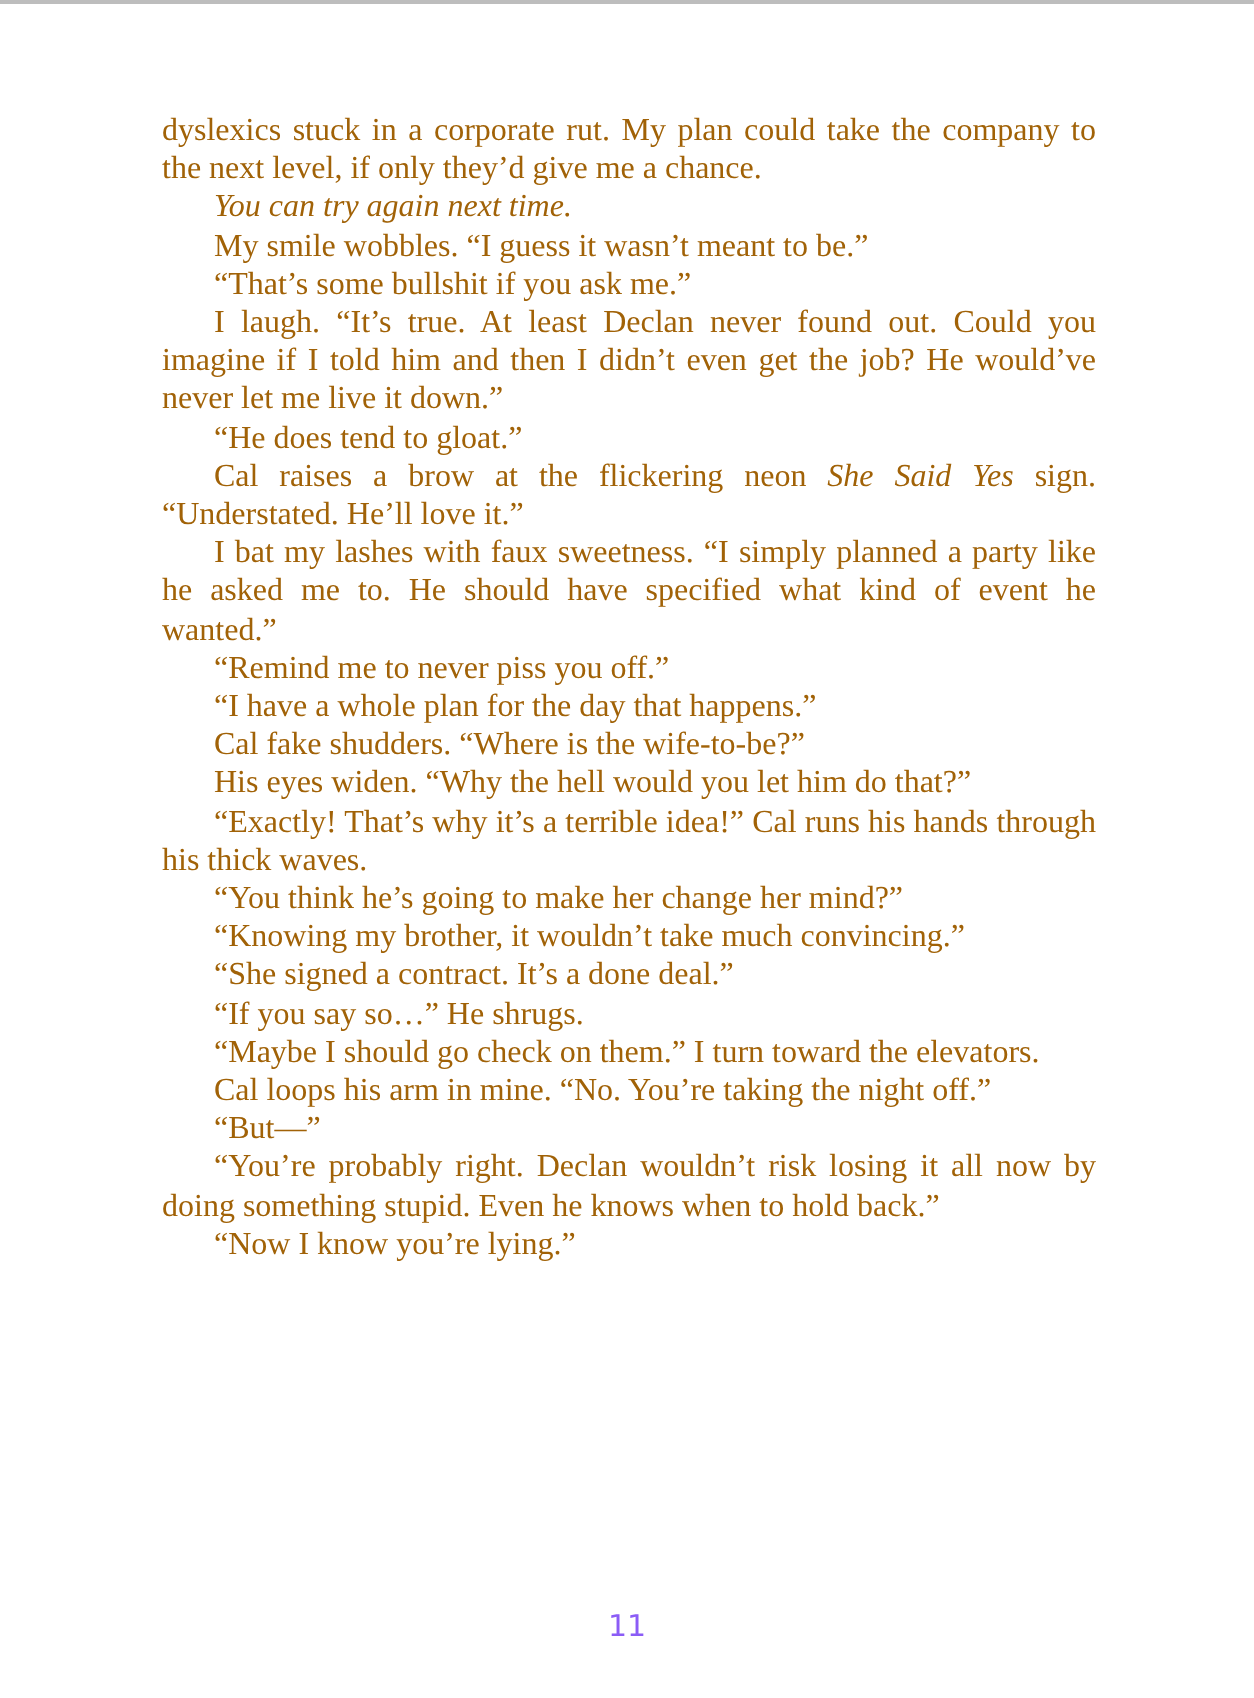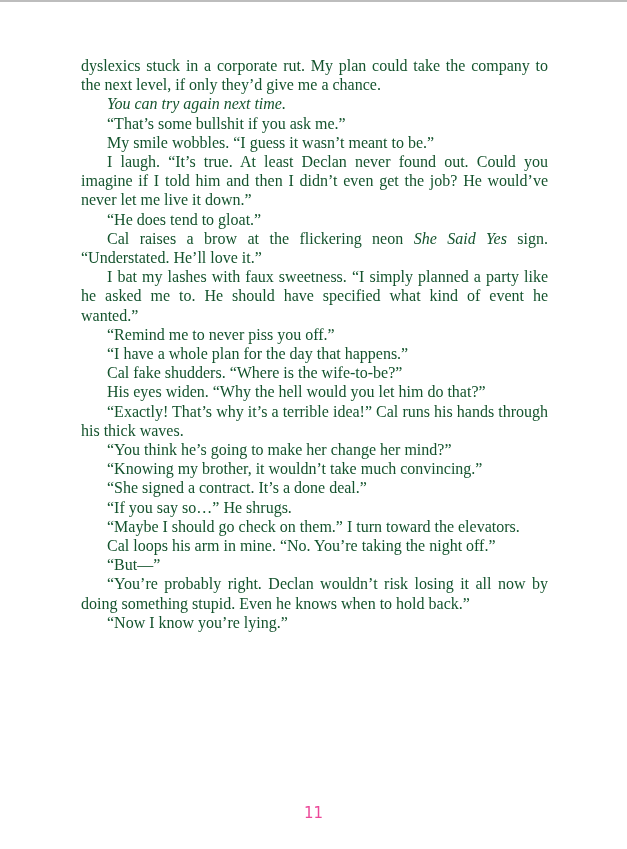--- a/index.html
+++ b/index.html
@@ -22,53 +22,53 @@
       background: #bdbdbd;
     }
     .page-body {
       position: absolute;
       left: 81px;
       top: 56px;
       width: 467px;
       font-family: "Liberation Serif", serif;
       font-size: 16px;
       line-height: 19.2px;
-      color: #14532d;
+      color: #a16207;
     }
     .para {
       margin: 0;
       text-align: justify;
       text-indent: 26px;
     }
     .para.no-indent {
       text-indent: 0;
     }
     .para em {
     }
     .page-number {
       position: absolute;
       left: 0;
       top: 804px;
       width: 627px;
       text-align: center;
       font-family: "DejaVu Sans", sans-serif;
       font-size: 15px;
-      color: #ec4899;
+      color: #8b5cf6;
     }
   </style>
 </head>
 <body>
 
 <div class="top-rule"></div>
 
 <div class="page-body">
   <p class="para no-indent">dyslexics stuck in a corporate rut. My plan could take the company to the next level, if only they’d give me a chance.</p>
   <p class="para"><em>You can try again next time.</em></p>
+  <p class="para">My smile wobbles. “I guess it wasn’t meant to be.”</p>
   <p class="para">“That’s some bullshit if you ask me.”</p>
-  <p class="para">My smile wobbles. “I guess it wasn’t meant to be.”</p>
   <p class="para">I laugh. “It’s true. At least Declan never found out. Could you imagine if I told him and then I didn’t even get the job? He would’ve never let me live it down.”</p>
   <p class="para">“He does tend to gloat.”</p>
   <p class="para"><span>Cal raises a brow at the flickering neon </span><em>She Said Yes</em><span> sign. “Understated. He’ll love it.”</span></p>
   <p class="para">I bat my lashes with faux sweetness. “I simply planned a party like he asked me to. He should have specified what kind of event he wanted.”</p>
   <p class="para">“Remind me to never piss you off.”</p>
   <p class="para">“I have a whole plan for the day that happens.”</p>
   <p class="para">Cal fake shudders. “Where is the wife-to-be?”</p>
   <p class="para">His eyes widen. “Why the hell would you let him do that?”</p>
   <p class="para">“Exactly! That’s why it’s a terrible idea!” Cal runs his hands through his thick waves.</p>
   <p class="para">“You think he’s going to make her change her mind?”</p>

